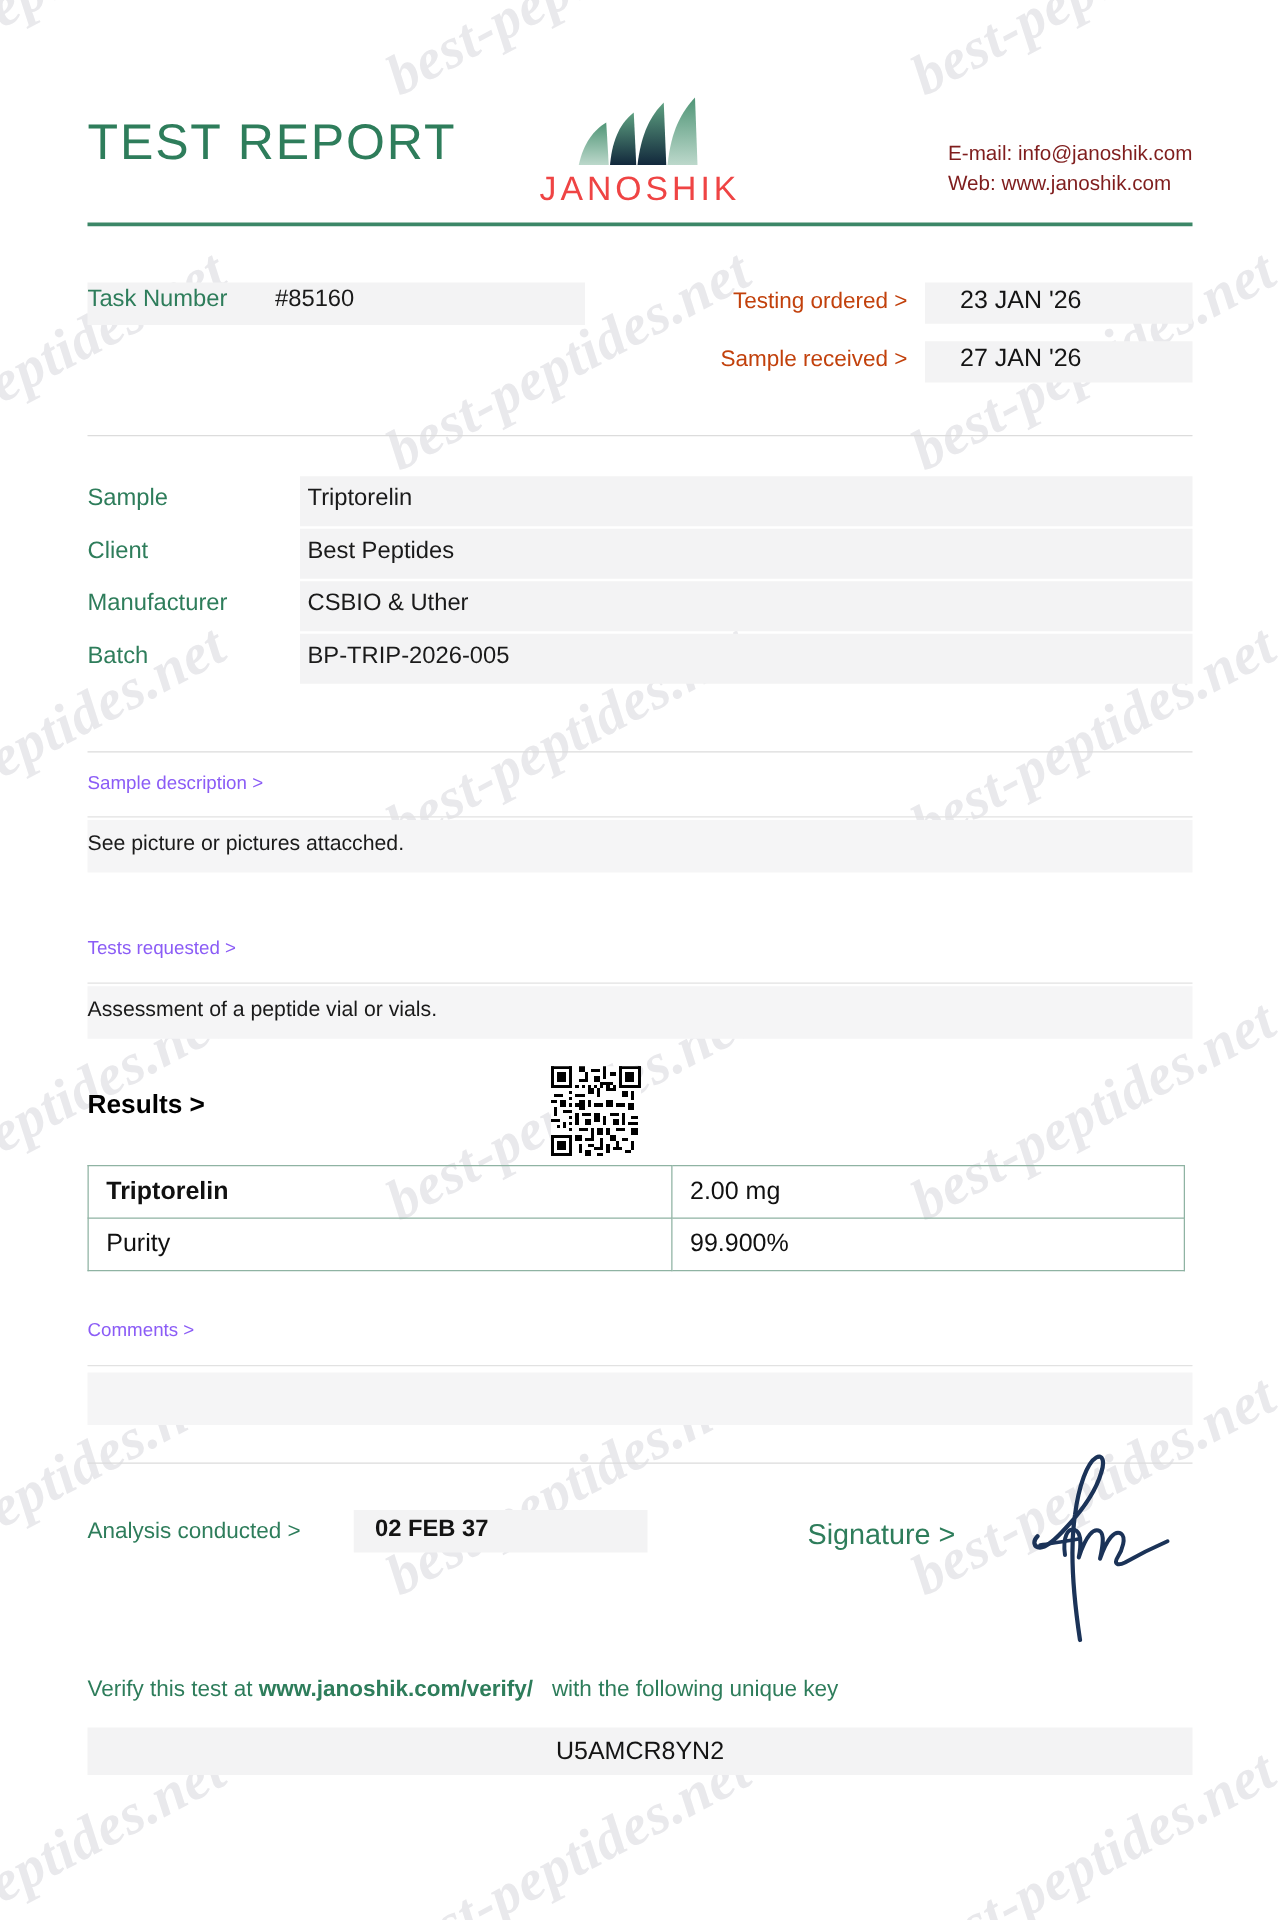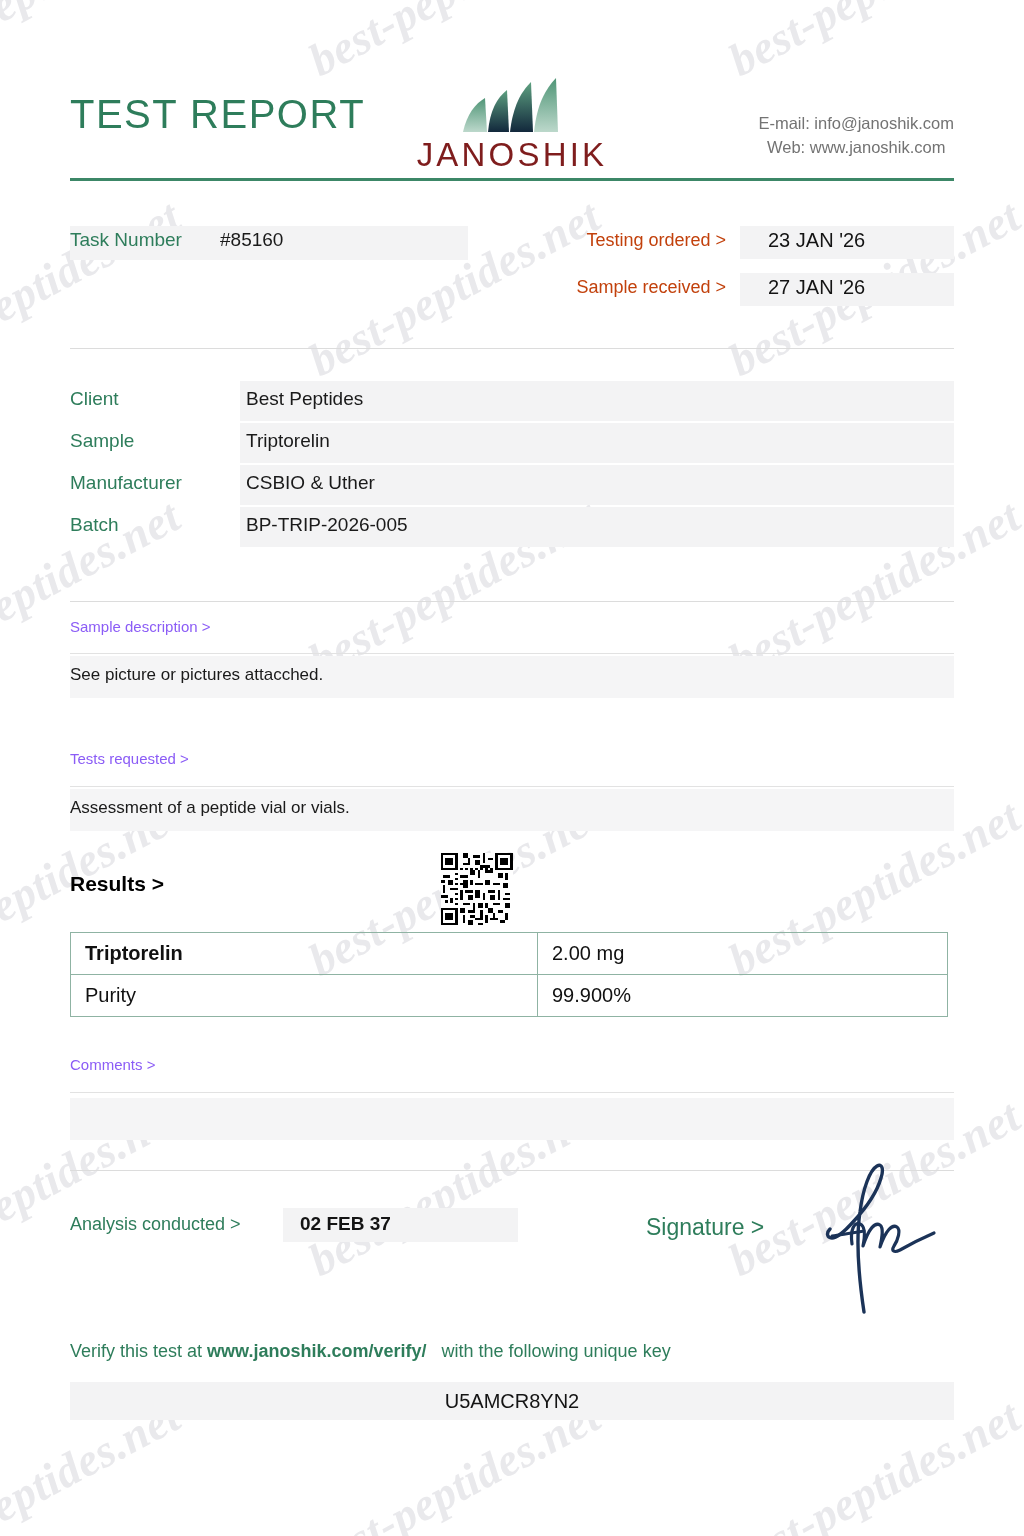--- a/index.html
+++ b/index.html
@@ -67,34 +67,34 @@
     top: 0;
     width: 220px;
     text-align: center;
   }
   .brand-mark {
     height: 58px;
     display: block;
     margin: 0 auto;
   }
   .brand-name {
-    font-size: 33px;
+    font-size: 27px;
     letter-spacing: 3.2px;
-    color: #7f1d1d;
+    color: #ef4444;
     font-weight: 400;
     margin-top: 2px;
   }
   .contact {
     position: absolute;
     right: 0;
     top: 36px;
-    text-align: center;
+    text-align: left;
     font-size: 16.5px;
     line-height: 1.45;
-    color: #737373;
+    color: #7f1d1d;
   }
   .header-rule {
     position: absolute;
     left: 70px;
     top: 178px;
     width: 884px;
     height: 3px;
     background: #3c8767;
   }
 
@@ -416,27 +416,27 @@
         <div class="dl-value">27 JAN '26</div>
       </div>
     </div>
   </div>
 
   <div class="hr-light" style="top:348px"></div>
 
   <div class="info">
     <div class="info-row">
       <div class="ir-band"></div>
-      <div class="ir-label">Client</div>
-      <div class="ir-value">Best Peptides</div>
+      <div class="ir-label">Sample</div>
+      <div class="ir-value">Triptorelin</div>
     </div>
     <div class="info-row">
       <div class="ir-band"></div>
-      <div class="ir-label">Sample</div>
-      <div class="ir-value">Triptorelin</div>
+      <div class="ir-label">Client</div>
+      <div class="ir-value">Best Peptides</div>
     </div>
     <div class="info-row">
       <div class="ir-band"></div>
       <div class="ir-label">Manufacturer</div>
       <div class="ir-value">CSBIO &amp; Uther</div>
     </div>
     <div class="info-row">
       <div class="ir-band"></div>
       <div class="ir-label">Batch</div>
       <div class="ir-value">BP-TRIP-2026-005</div>

